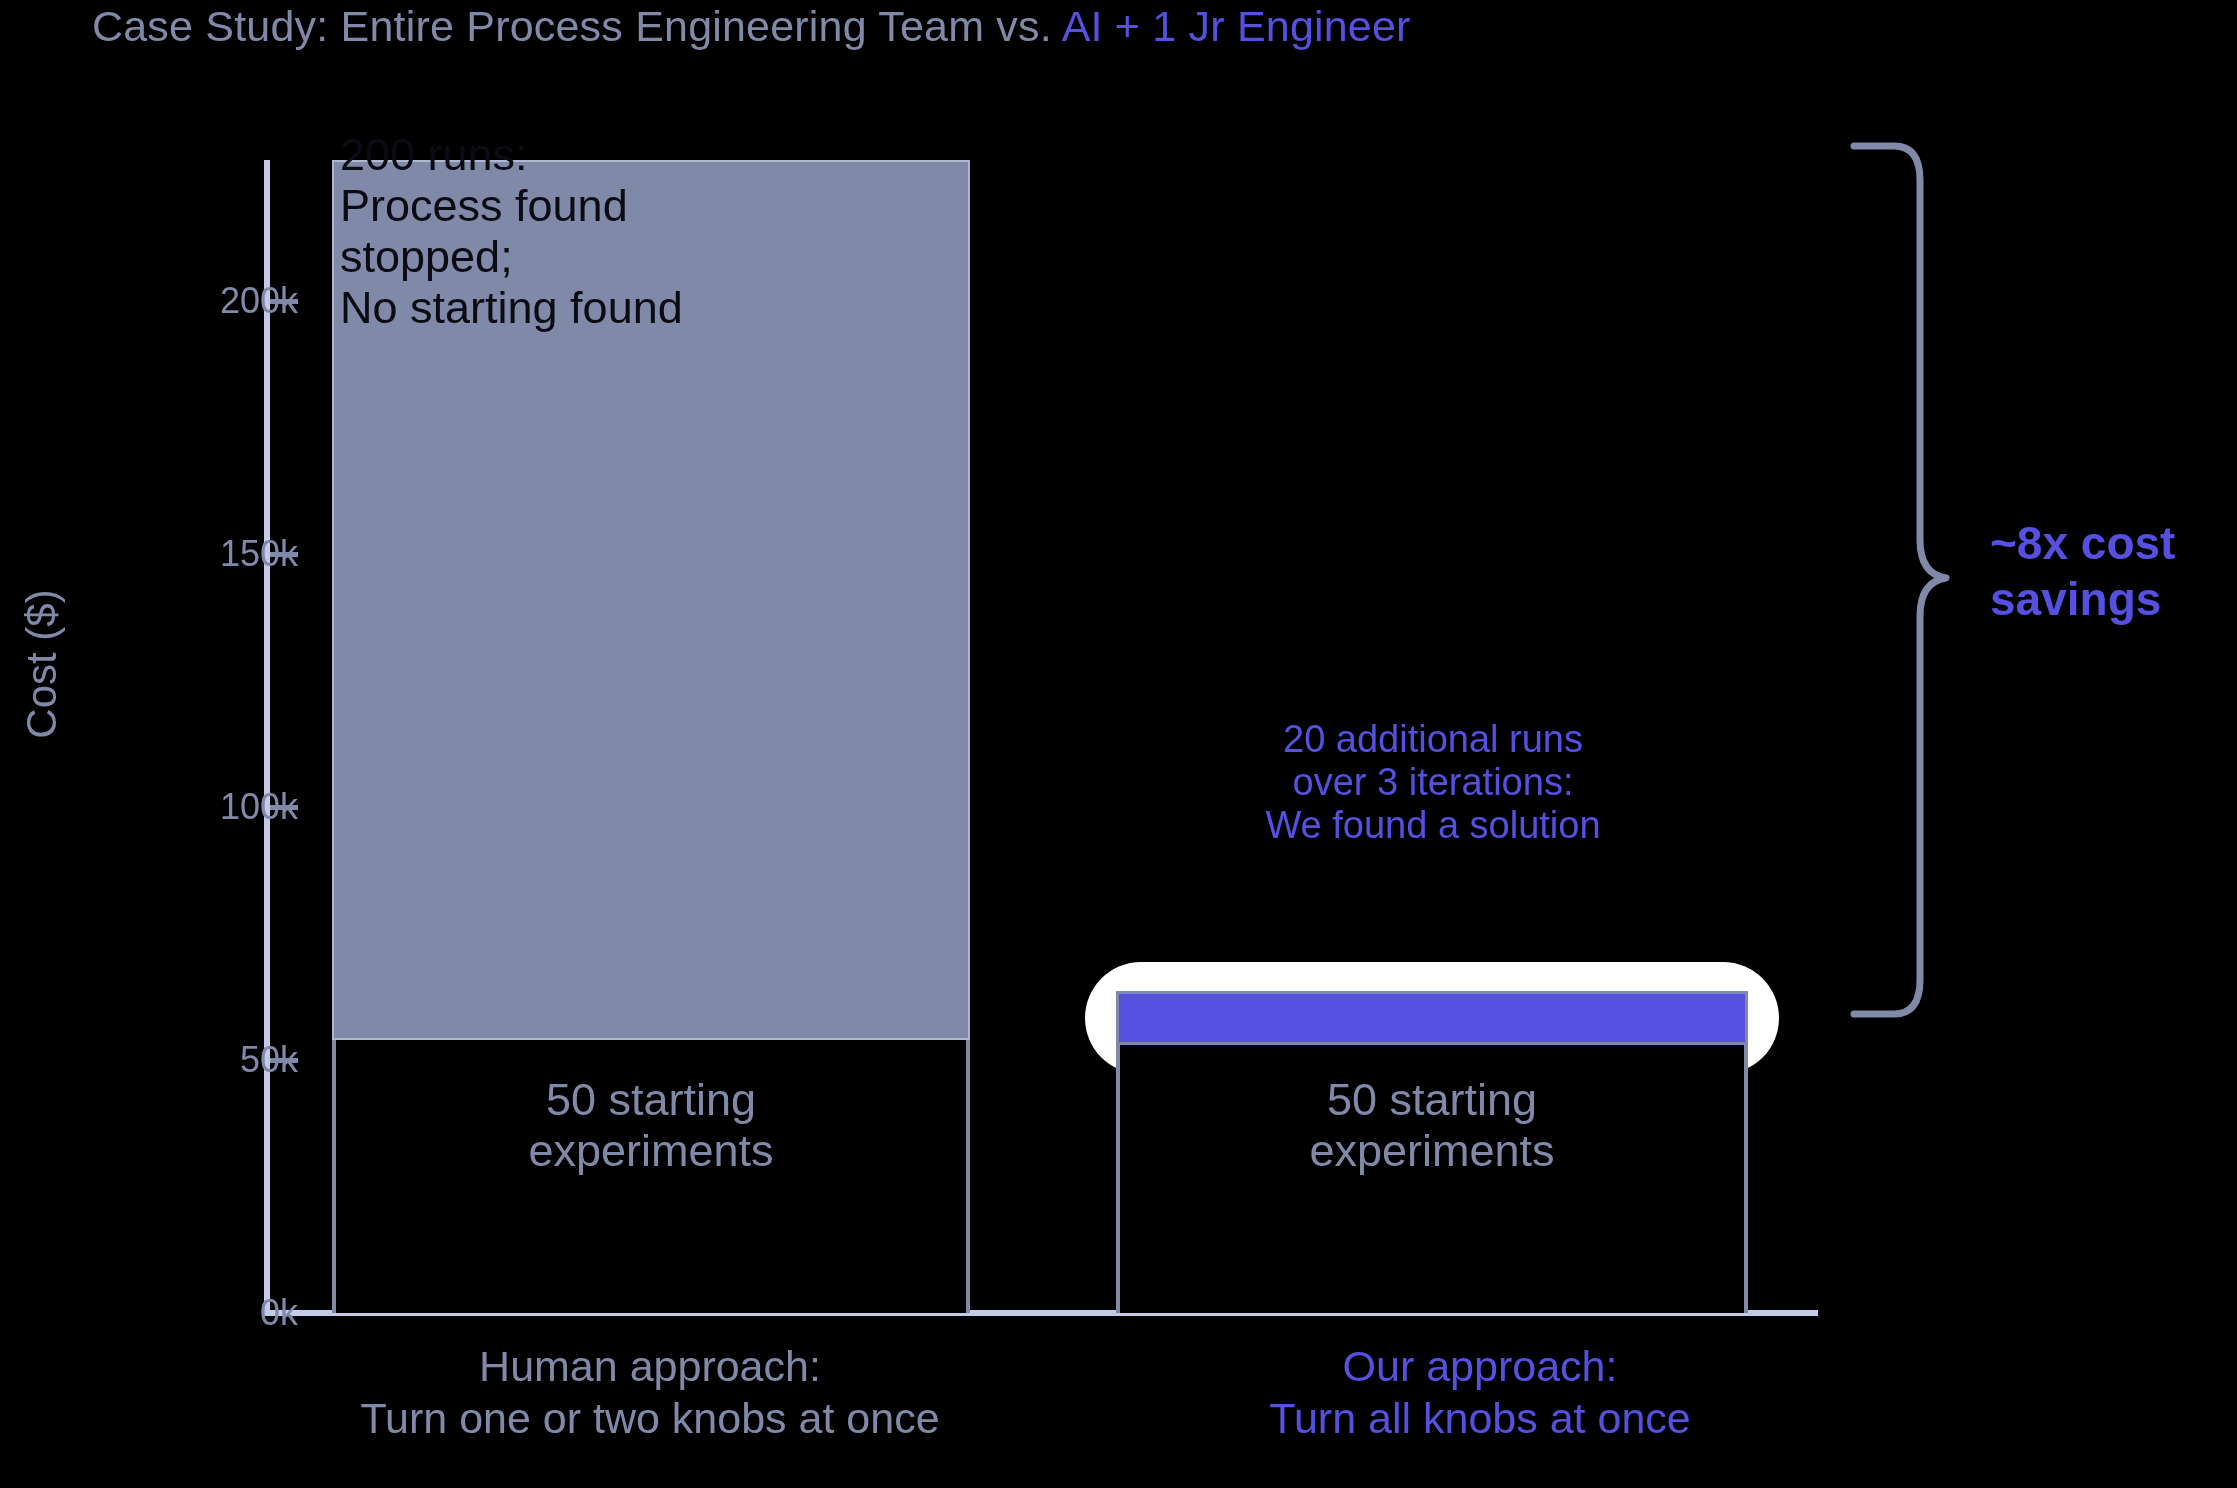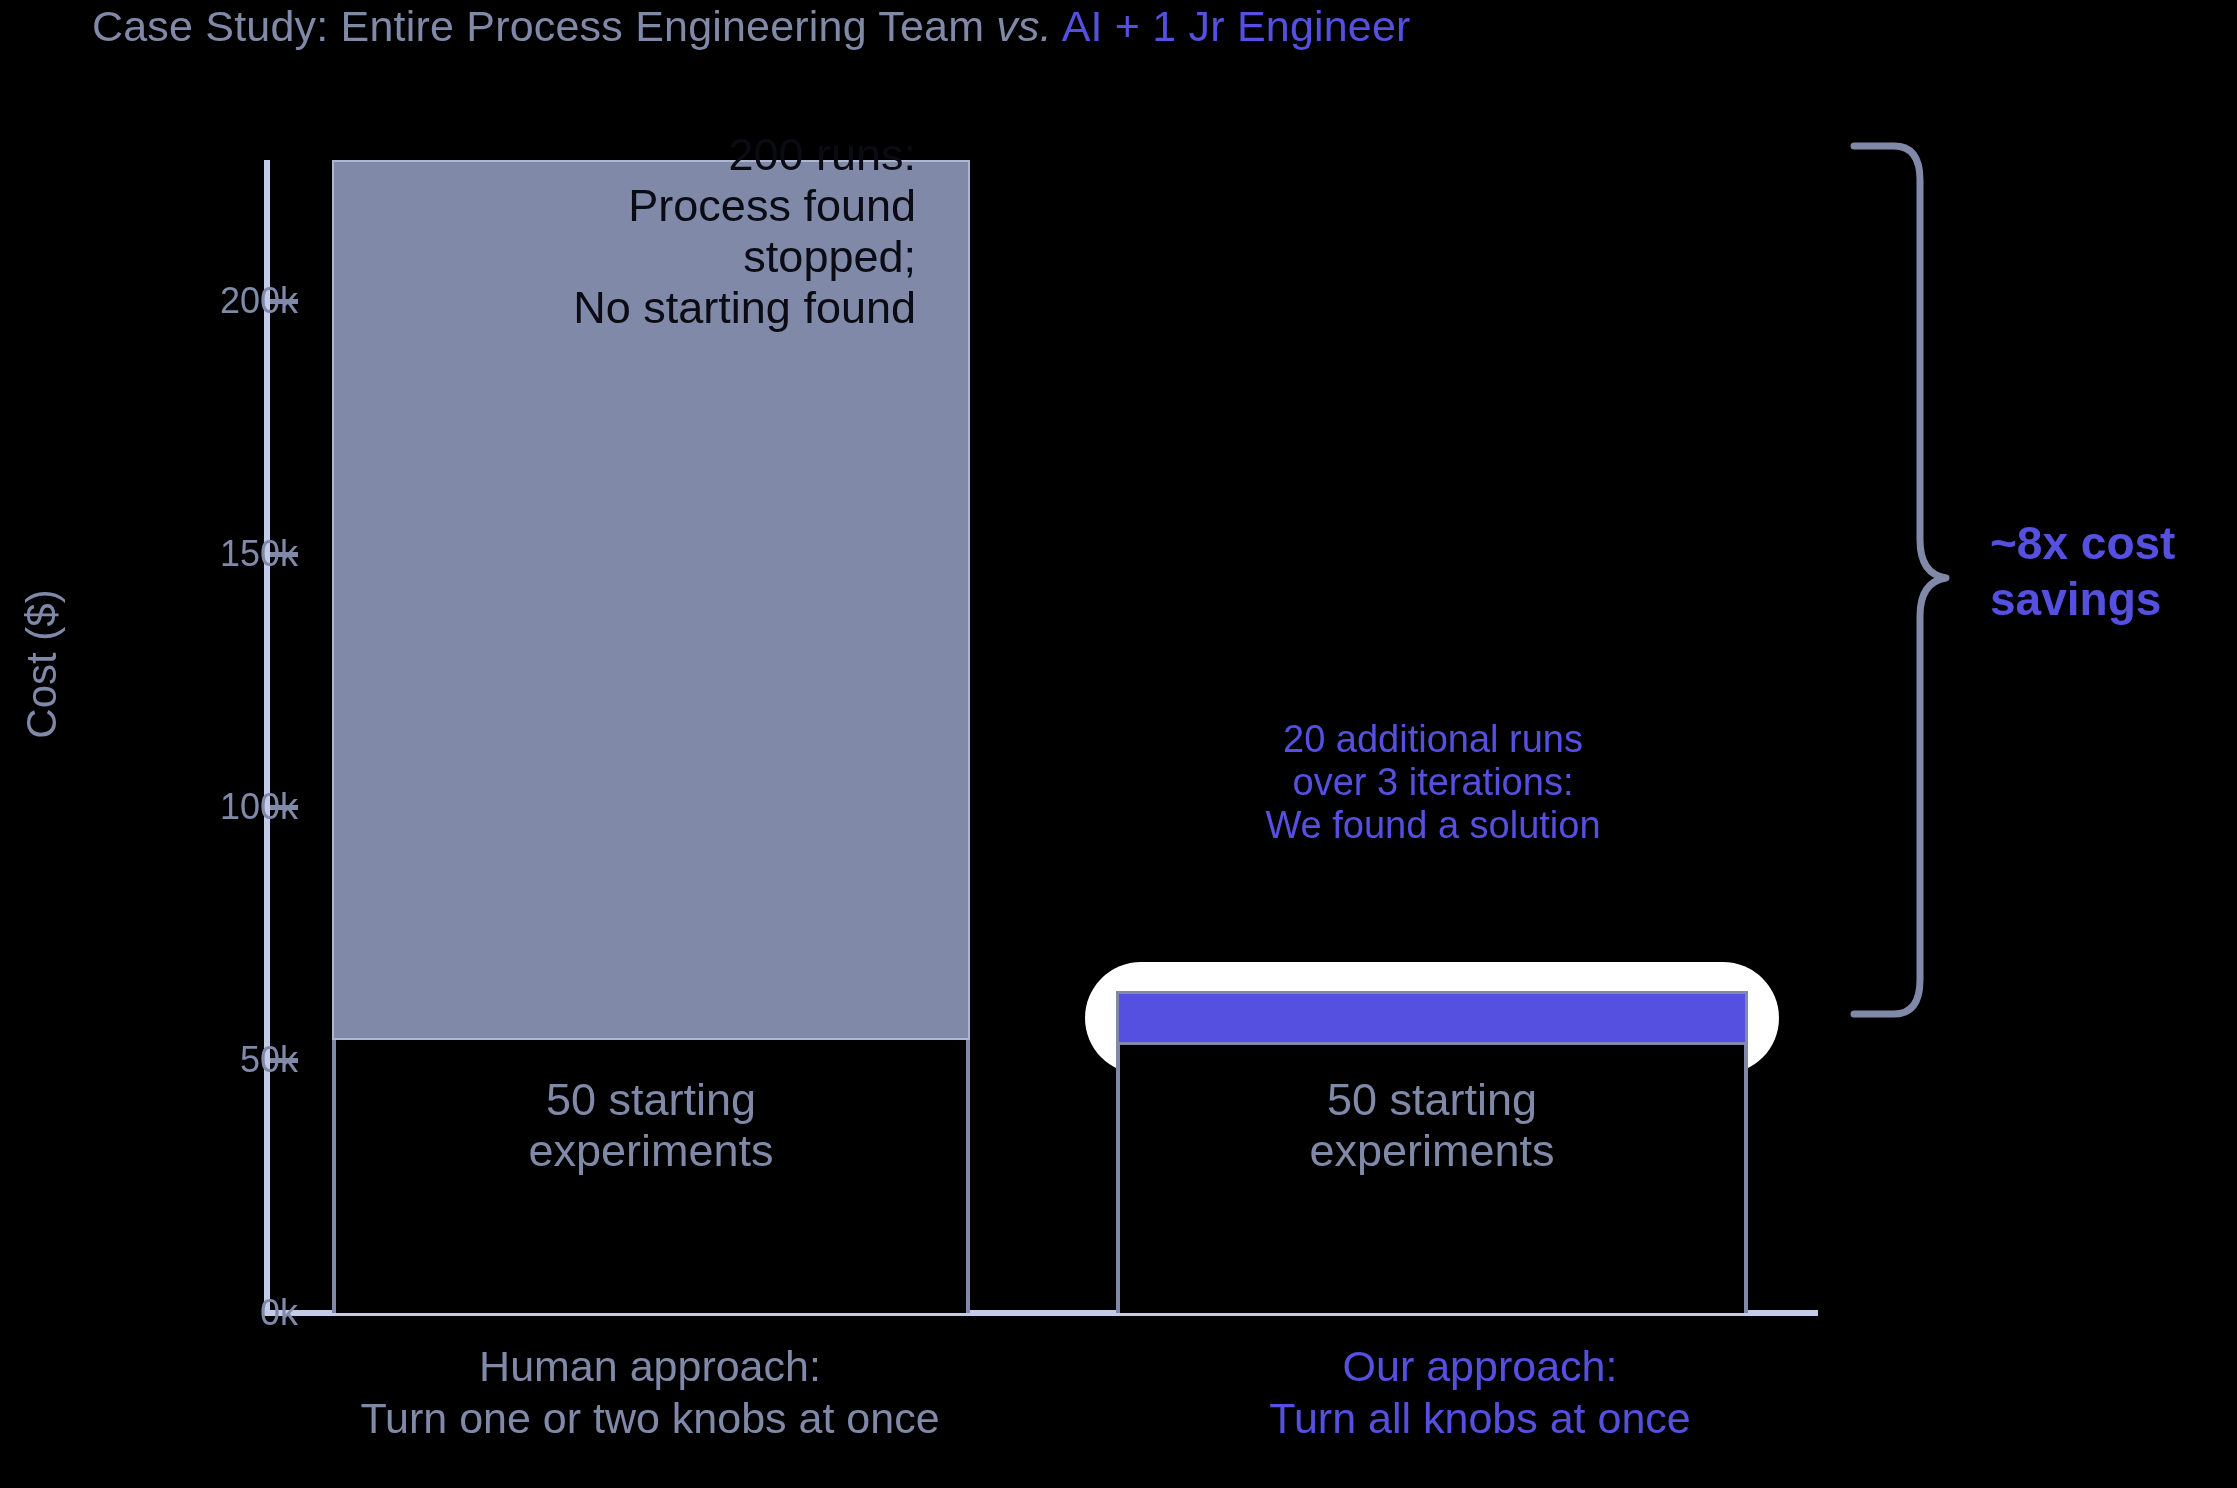--- a/index.html
+++ b/index.html
@@ -22,21 +22,20 @@
   #chart-title {
     position: absolute;
     left: 92px;
     top: 2px;
     font-size: 43px;
     color: #8189a9;
     white-space: nowrap;
     letter-spacing: 0.2px;
   }
   #chart-title .vs {
-    font-style: italic;
   }
   #chart-title .accent {
     color: #5550e0;
     font-style: normal;
     margin-top: 16px;
   }
 
   
   .axis-line {
     position: absolute;
@@ -110,24 +109,25 @@
     background: #000000;
     border-left: 4px solid #8189a9;
     border-right: 4px solid #8189a9;
     box-sizing: border-box;
   }
   #bar-human-annotation {
     position: absolute;
     left: 332px;
     top: 130px;
     width: 584px;
-    text-align: right;
+    text-align: left;
     font-size: 45px;
     line-height: 1.13;
     color: #0b0b14;
+    padding-left: 8px;
   }
   #bar-human-base-label {
     position: absolute;
     left: 332px;
     top: 1075px;
     width: 638px;
     text-align: center;
     font-size: 45px;
     line-height: 1.13;
     color: #8189a9;

